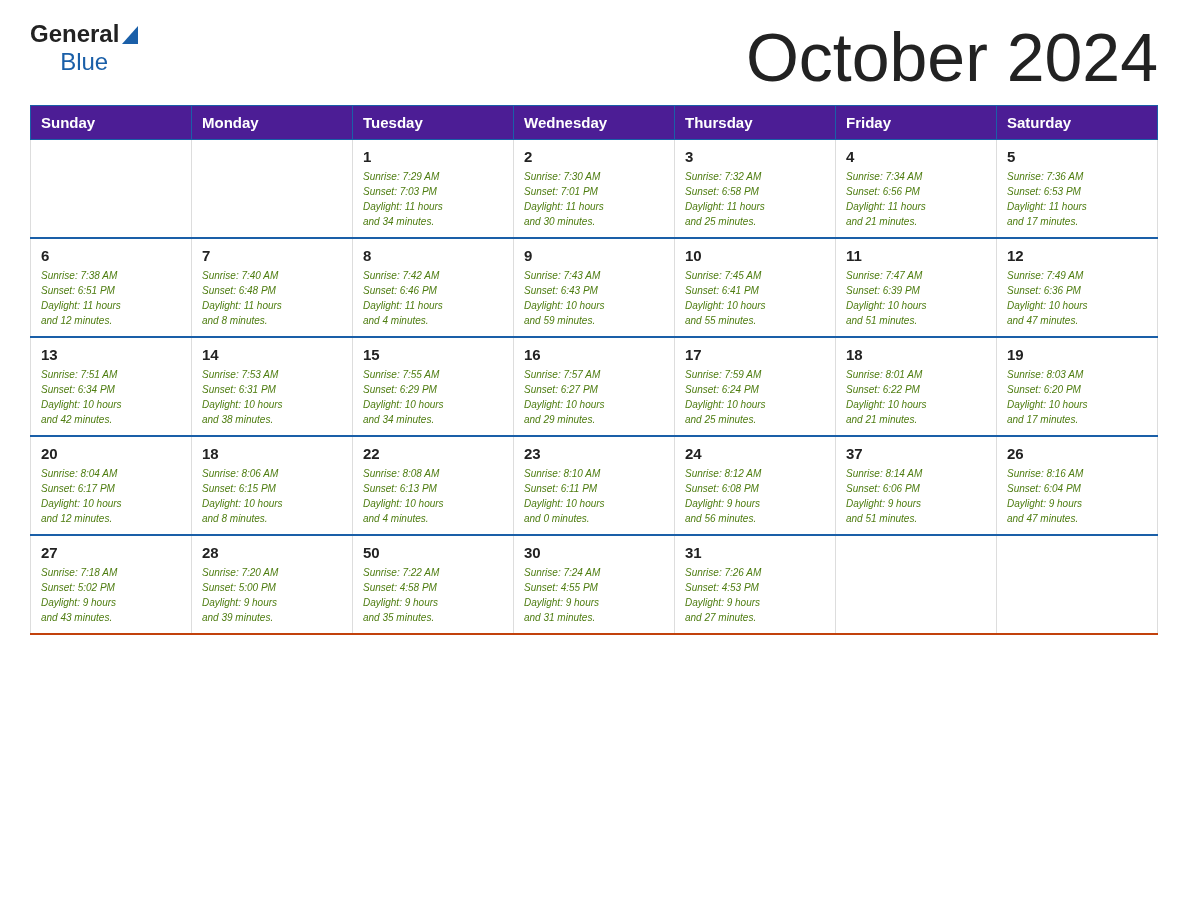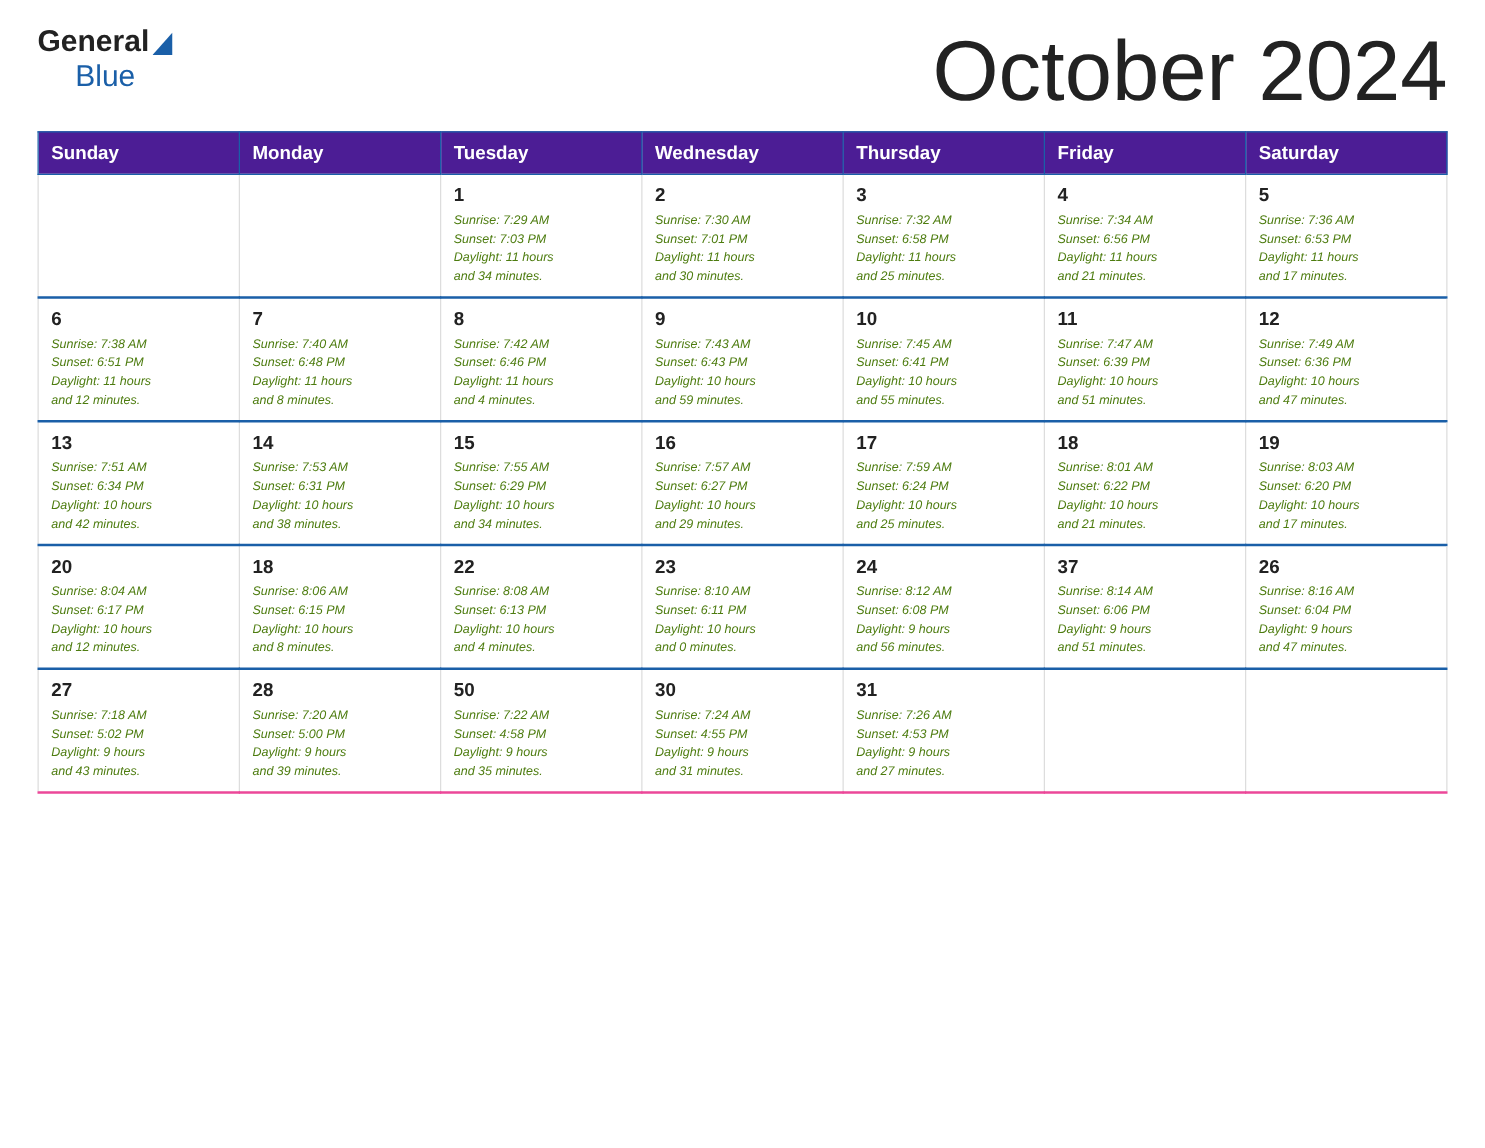--- a/index.html
+++ b/index.html
@@ -70,21 +70,21 @@
       margin-bottom: 4px;
       display: block;
     }
     .day-info {
       font-size: 10px;
       color: #4d7c0f;
       line-height: 1.5;
       font-style: italic;
     }
     tbody tr:last-child {
-      border-bottom: 2px solid #ec4899;
+      border-bottom: 2px solid #c2410c;
       margin-top: 40px;
     }
     .logo-row {
       display: flex;
       align-items: center;
     }
     .logo-general {
       font-size: 24px;
       font-weight: bold;
       color: #222;

